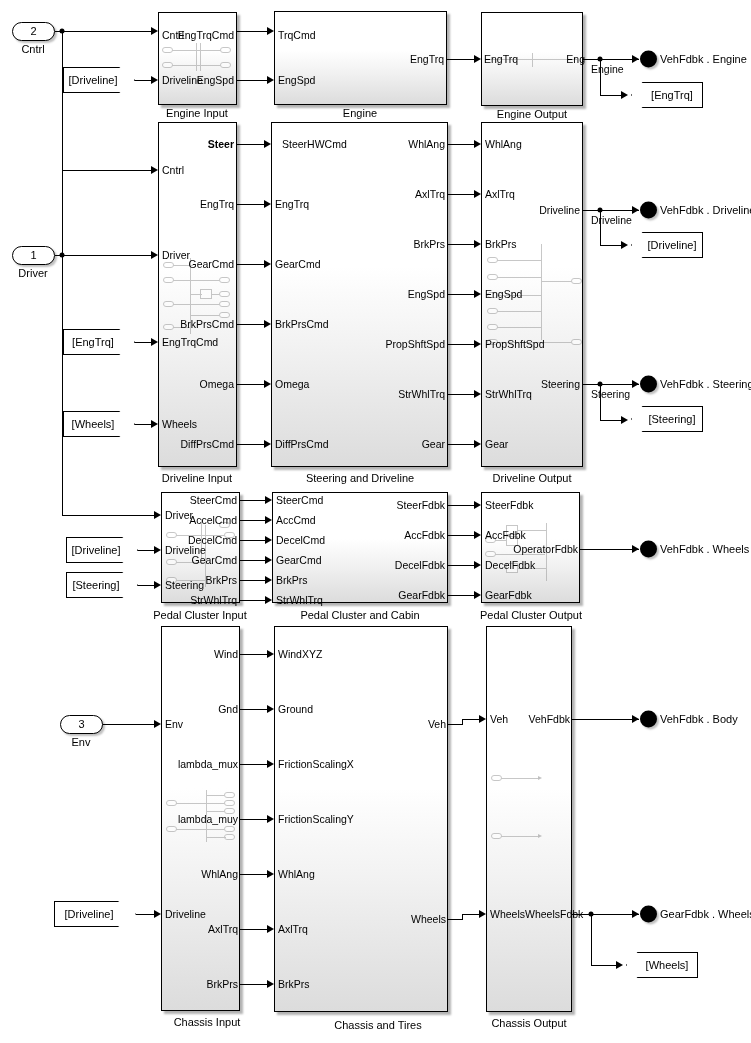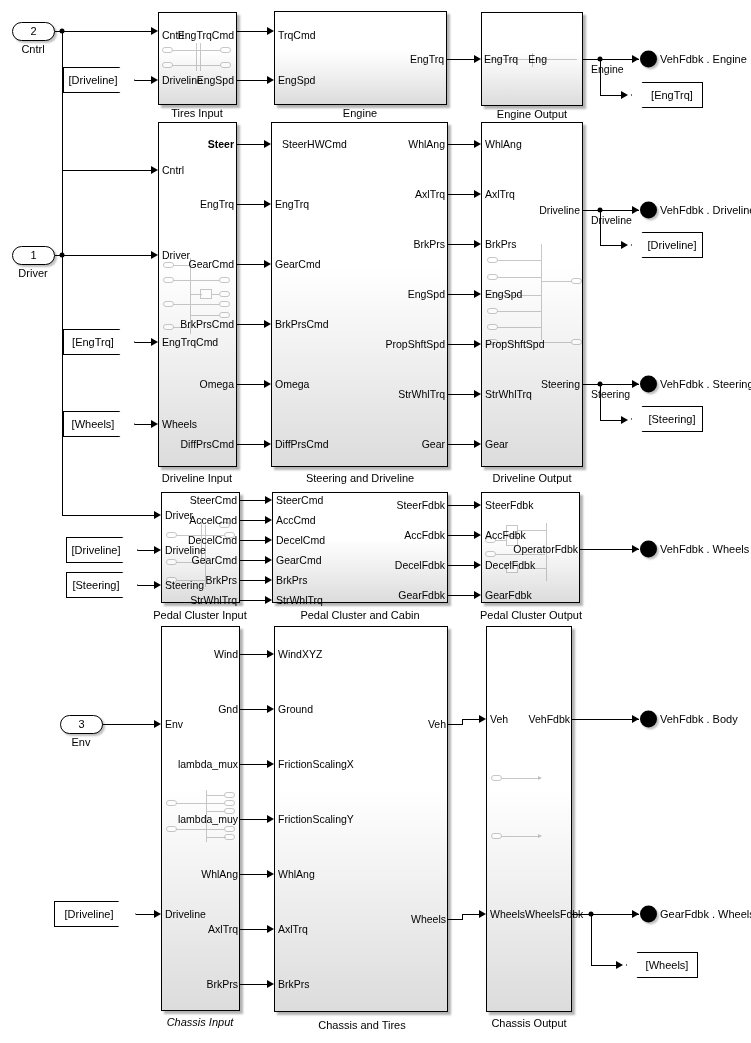--- a/index.html
+++ b/index.html
@@ -145,21 +145,21 @@
     border-left:4px solid #8d8d8d;
     transform:translateY(-50%);
   }
 </style>
 </head>
 <body>
 
 <div id="canvas">
 
   <div class="blk" style="left:158px;top:12px;width:79px;height:93px;"></div>
-  <div class="blk-label" style="left:197px;top:107px;">Tires Input</div>
+  <div class="blk-label" style="left:197px;top:107px;">Engine Input</div>
   <div class="deco" style="left:160px;top:45px;width:75px;height:28px;">
     <div class="dp" style="left:2px;top:2px;"></div>
     <div class="dl" style="left:12px;top:5px;width:50px;"></div>
     <div class="dp" style="left:60px;top:2px;"></div>
     <div class="dp" style="left:2px;top:17px;"></div>
     <div class="dl" style="left:12px;top:20px;width:50px;"></div>
     <div class="dp" style="left:60px;top:17px;"></div>
     <div class="dv" style="left:36px;top:-2px;height:28px;"></div>
     <div class="dv" style="left:40px;top:-2px;height:28px;"></div>
   </div>
@@ -174,21 +174,21 @@
   <div class="pin" style="left:278px;top:80px;">EngSpd</div>
   <div class="pin r" style="left:444px;top:59px;">EngTrq</div>
 
   <div class="blk" style="left:481px;top:12px;width:102px;height:94px;"></div>
   <div class="blk-label" style="left:532px;top:108px;">Engine Output</div>
   <div class="deco" style="left:483px;top:52px;width:98px;height:16px;">
     <div class="dl" style="left:6px;top:7px;width:88px;"></div>
     <div class="dv" style="left:49px;top:1px;height:14px;"></div>
   </div>
   <div class="pin" style="left:484px;top:59px;">EngTrq</div>
-  <div class="pin r" style="left:547px;top:59px;">Eng</div>
+  <div class="pin r" style="left:585px;top:59px;">Eng</div>
 
   <div class="h" style="left:55px;top:31px;width:96px;"></div>
   <div class="arw" style="left:151px;top:31px;"></div>
   <div class="jdot" style="left:62px;top:31px;"></div>
   <div class="v" style="left:62px;top:31px;height:475px;"></div>
 
   <div class="h" style="left:133px;top:80px;width:18px;"></div>
   <div class="arw" style="left:151px;top:80px;"></div>
 
   <div class="h" style="left:237px;top:31px;width:30px;"></div>
@@ -452,21 +452,21 @@
   <div class="arw" style="left:474px;top:565px;"></div>
   <div class="h" style="left:448px;top:595px;width:26px;"></div>
   <div class="arw" style="left:474px;top:595px;"></div>
 
   <div class="h" style="left:580px;top:549px;width:59px;"></div>
   <div class="arw" style="left:632px;top:549px;"></div>
   <div class="outdot" style="left:640px;top:549px;"></div>
   <div class="outdot-label" style="left:660px;top:549px;">VehFdbk . Wheels</div>
 
   <div class="blk" style="left:161px;top:626px;width:79px;height:385px;"></div>
-  <div class="blk-label" style="left:200px;top:1016px;font-style:italic;">Chassis Input</div>
+  <div class="blk-label" style="left:207px;top:1016px;">Chassis Input</div>
   <div class="deco" style="left:163px;top:790px;width:75px;height:50px;">
     <div class="dp" style="left:3px;top:10px;"></div>
     <div class="dl" style="left:13px;top:13px;width:50px;"></div>
     <div class="dl" style="left:43px;top:5px;width:20px;"></div>
     <div class="dp" style="left:61px;top:2px;"></div>
     <div class="dp" style="left:61px;top:10px;"></div>
     <div class="dl" style="left:43px;top:21px;width:20px;"></div>
     <div class="dp" style="left:61px;top:18px;"></div>
     <div class="dp" style="left:3px;top:36px;"></div>
     <div class="dl" style="left:13px;top:39px;width:50px;"></div>
@@ -479,21 +479,21 @@
   <div class="pin" style="left:165px;top:914px;">Driveline</div>
   <div class="pin r" style="left:238px;top:654px;">Wind</div>
   <div class="pin r" style="left:238px;top:709px;">Gnd</div>
   <div class="pin r" style="left:238px;top:764px;">lambda_mux</div>
   <div class="pin r" style="left:238px;top:819px;">lambda_muy</div>
   <div class="pin r" style="left:238px;top:874px;">WhlAng</div>
   <div class="pin r" style="left:238px;top:929px;">AxlTrq</div>
   <div class="pin r" style="left:238px;top:984px;">BrkPrs</div>
 
   <div class="blk" style="left:274px;top:626px;width:174px;height:386px;"></div>
-  <div class="blk-label" style="left:362px;top:1019px;text-align:center;">Chassis and Tires</div>
+  <div class="blk-label" style="left:378px;top:1019px;text-align:center;">Chassis and Tires</div>
   <div class="pin" style="left:278px;top:654px;">WindXYZ</div>
   <div class="pin" style="left:278px;top:709px;">Ground</div>
   <div class="pin" style="left:278px;top:764px;">FrictionScalingX</div>
   <div class="pin" style="left:278px;top:819px;">FrictionScalingY</div>
   <div class="pin" style="left:278px;top:874px;">WhlAng</div>
   <div class="pin" style="left:278px;top:929px;">AxlTrq</div>
   <div class="pin" style="left:278px;top:984px;">BrkPrs</div>
   <div class="pin r" style="left:446px;top:724px;">Veh</div>
   <div class="pin r" style="left:446px;top:919px;">Wheels</div>
 

